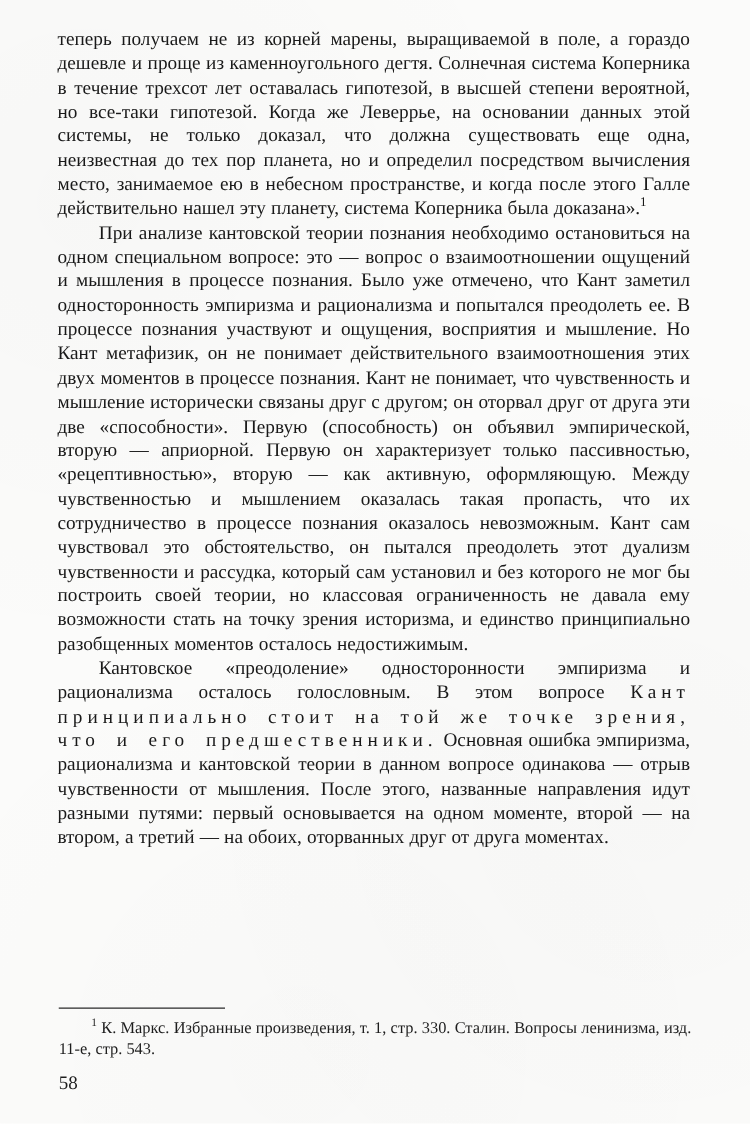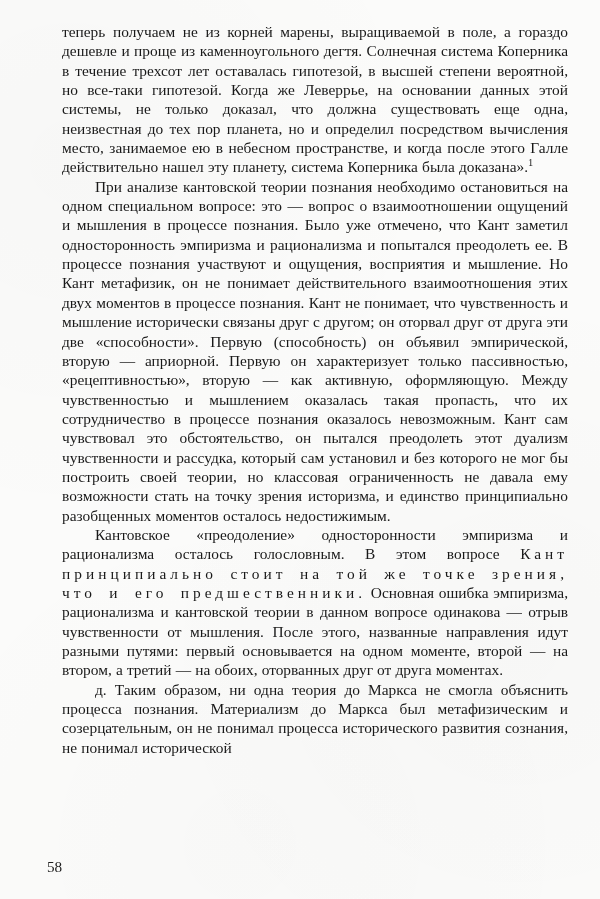--- a/index.html
+++ b/index.html
@@ -19,21 +19,21 @@
     
     background-image:
       radial-gradient(circle at 12% 18%, rgba(0,0,0,0.016) 0%, rgba(0,0,0,0) 42%),
       radial-gradient(circle at 86% 72%, rgba(0,0,0,0.014) 0%, rgba(0,0,0,0) 46%),
       radial-gradient(circle at 40% 94%, rgba(0,0,0,0.012) 0%, rgba(0,0,0,0) 40%);
   }
 
   
   #textblock {
     position: absolute;
-    left: 62px;
+    left: 46px;
     top: 22px;
     width: 506px;
   }
 
   p.body {
     margin: 0;
     font-family: "Liberation Serif", "DejaVu Serif", serif;
     font-size: 15.4px;
     line-height: 19.35px;
     color: #191919;
@@ -107,20 +107,23 @@
 <div id="page">
 
   <div id="textblock">
 
     <p class="body cont"><span>теперь получаем не из корней марены, выращиваемой в поле, а гораздо дешевле и проще из каменноугольного дегтя. Солнечная система Коперника в течение трехсот лет оставалась гипотезой, в высшей степени вероятной, но все-таки гипотезой. Когда же Леверрье, на основании данных этой системы, не только доказал, что должна существовать еще одна, неизвестная до тех пор планета, но и определил посредством вычисления место, занимаемое ею в небесном пространстве, и когда после этого Галле действительно нашел эту планету, система Коперника была доказана».</span><sup class="fnref">1</sup></p>
 
     <p class="body"><span>При анализе кантовской теории познания необходимо остановиться на одном специальном вопросе: это — вопрос о взаимоотношении ощущений и мышления в процессе познания. Было уже отмечено, что Кант заметил односторонность эмпиризма и рационализма и попытался преодолеть ее. В процессе познания участвуют и ощущения, восприятия и мышление. Но Кант метафизик, он не понимает действительного взаимоотношения этих двух моментов в процессе познания. Кант не понимает, что чувственность и мышление исторически связаны друг с другом; он оторвал друг от друга эти две «способности». Первую (способность) он объявил эмпирической, вторую — априорной. Первую он характеризует только пассивностью, «рецептивностью», вторую — как активную, оформляющую. Между чувственностью и мышлением оказалась такая пропасть, что их сотрудничество в процессе познания оказалось невозможным. Кант сам чувствовал это обстоятельство, он пытался преодолеть этот дуализм чувственности и рассудка, который сам установил и без которого не мог бы построить своей теории, но классовая ограниченность не давала ему возможности стать на точку зрения историзма, и единство принципиально разобщенных моментов осталось недостижимым.</span></p>
 
     <p class="body"><span>Кантовское «преодоление» односторонности эмпиризма и рационализма осталось голословным. В этом вопросе </span><span class="spaced">Кант принципиально стоит на той же точке зрения, что и его предшественники.</span><span> Основная ошибка эмпиризма, рационализма и кантовской теории в данном вопросе одинакова — отрыв чувственности от мышления. После этого, названные направления идут разными путями: первый основывается на одном моменте, второй — на втором, а третий — на обоих, оторванных друг от друга моментах.</span></p>
 
-    <p class="body"><span>д. Таким образом, ни одна теория до Маркса не смогла объяснить процесса познания. Материализм до Маркса был метафизическим и созерцательным, он не понимал процесса исторического развития сознания, не понимал исторической</span></p>
 
   </div>
 
+  <div id="footnote">
+    <div id="footnote-rule"></div>
+    <p class="footnote-text"><sup>1</sup> <span>К. Маркс. Избранные произведения, т. 1, стр. 330. Сталин. Вопросы ленинизма, изд. 11-е, стр. 543.</span></p>
+  </div>
 
   <div id="folio">58</div>
 
 </div>
 
 </body></html>

